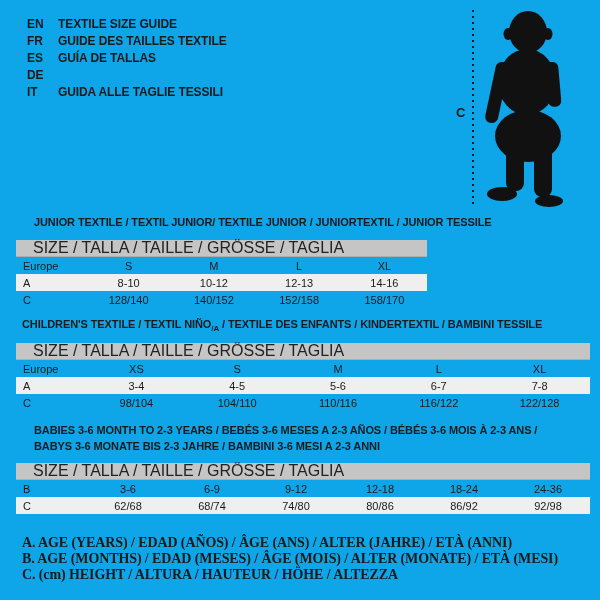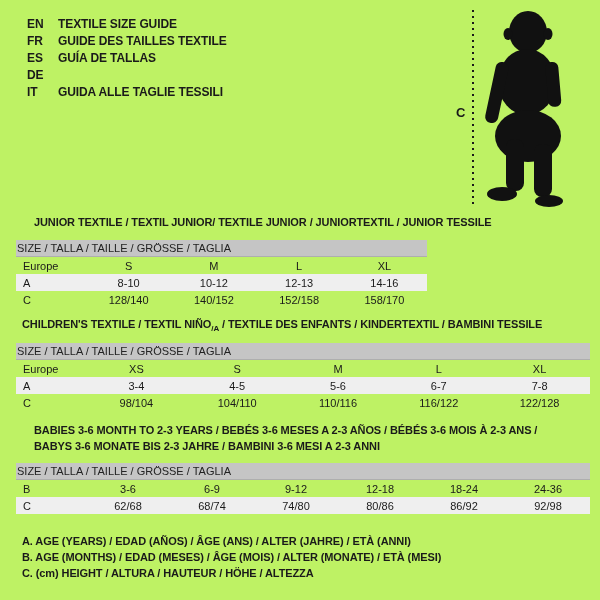--- a/index.html
+++ b/index.html
@@ -1,18 +1,18 @@
 <!DOCTYPE html>
 <html><head>
 <meta charset="utf-8">
 <style>
   * { margin:0; padding:0; box-sizing:border-box; }
   html,body { background:#ffffff; }
   .page {
-    position:relative; width:600px; height:600px; background:#bef264;
+    position:relative; width:600px; height:600px; background:#0ea5e9;
     font-family:"Liberation Sans", sans-serif; color:#1a1a1a; overflow:hidden;
   }
   
   .langs { position:absolute; left:27px; top:15px; }
   .lang-row { display:flex; height:17px; align-items:center; font-weight:bold; font-size:12px; letter-spacing:-0.1px; }
   .lang-code { width:31px; flex:0 0 31px; }
   .lang-label { white-space:nowrap; }
   
   .baby { position:absolute; left:450px; top:4px; width:150px; height:205px; }
   .c-label { position:absolute; left:456px; top:105px; font-weight:bold; font-size:13px; }
@@ -23,32 +23,32 @@
   .title3 { left:34px; top:424px; }
   .title3 .line { height:16px; }
   .sub { font-size:8px; vertical-align:sub; }
   
   .size-table { position:absolute; }
   .t1 { left:16px; top:240px; width:411px; }
   .t2 { left:16px; top:343px; width:574px; }
   .t3 { left:16px; top:463px; width:574px; }
   .thead {
     height:17px; background:#c5c5c5; border-bottom:1px solid #aeaeae;
-    display:flex; align-items:center; padding-left:1px; font-size:11px; color:#222222;
+    display:flex; align-items:center; padding-left:17px; font-size:16px; color:#222222;
   }
   .trow { display:grid; height:17px; align-items:center; font-size:11px; }
   .cols4 { grid-template-columns:70px repeat(4,1fr); }
   .cols5 { grid-template-columns:70px repeat(5,1fr); }
   .cols6 { grid-template-columns:70px repeat(6,1fr); }
   .shaded { background:#efefef; }
   .tcell { text-align:center; white-space:nowrap; }
   .tlabel { text-align:left; padding-left:7px; }
   
   .legend { position:absolute; left:22px; top:535px; }
-  .legend-row { height:16px; font-weight:bold; font-size:11px; white-space:nowrap; letter-spacing:-0.1px; }
+  .legend-row { height:16px; font-weight:bold; font-size:14px; white-space:nowrap; letter-spacing:-0.1px;font-family:Liberation Serif, serif; }
 </style>
 </head>
 <body>
 
 <div class="page">
 
   <div class="langs">
 
       <div class="lang-row">
         <span class="lang-code">EN</span>

